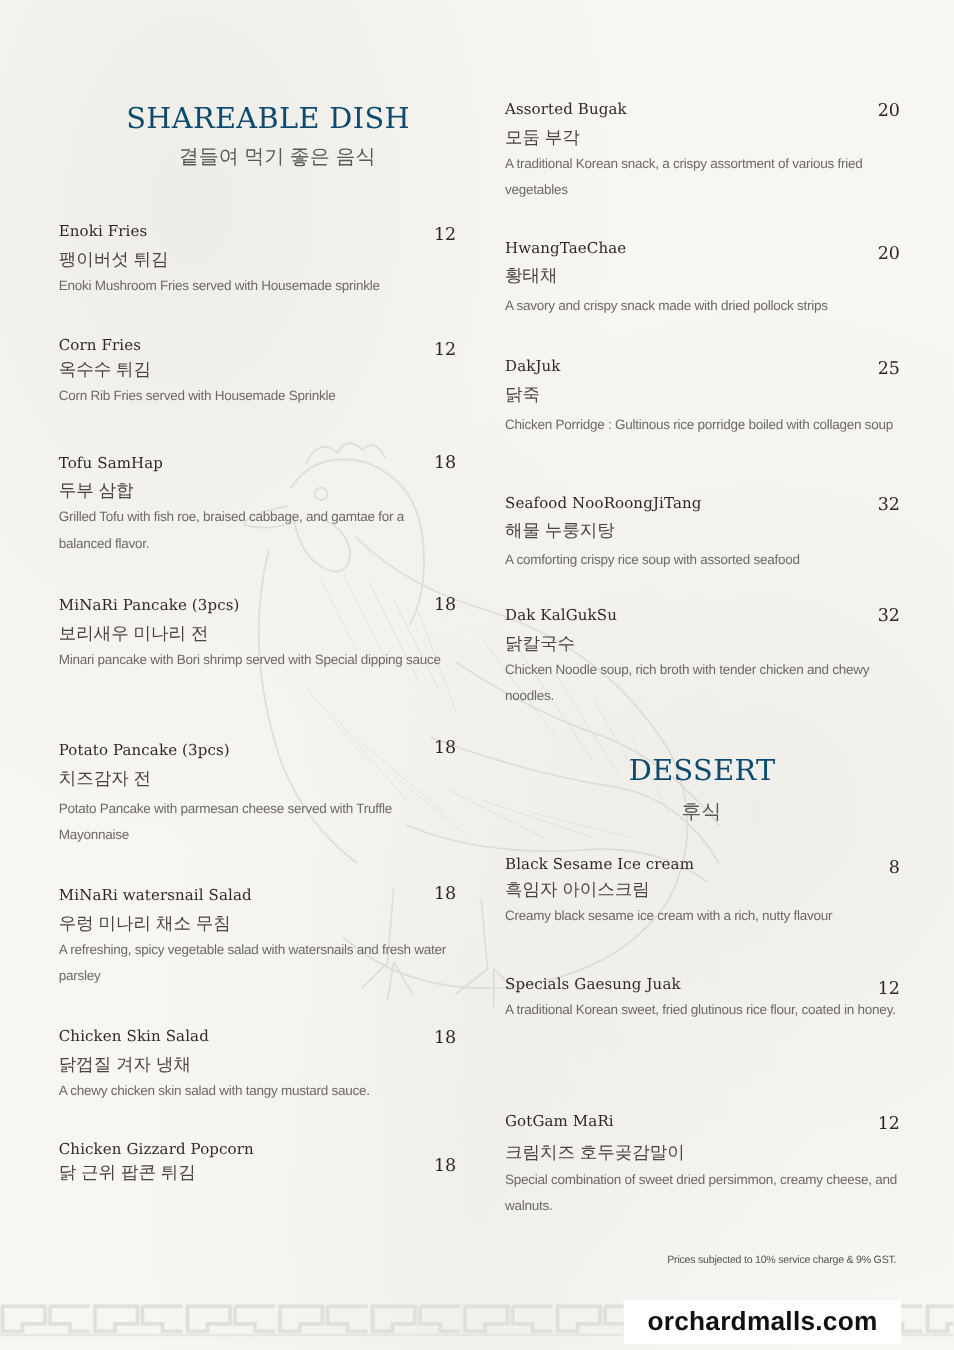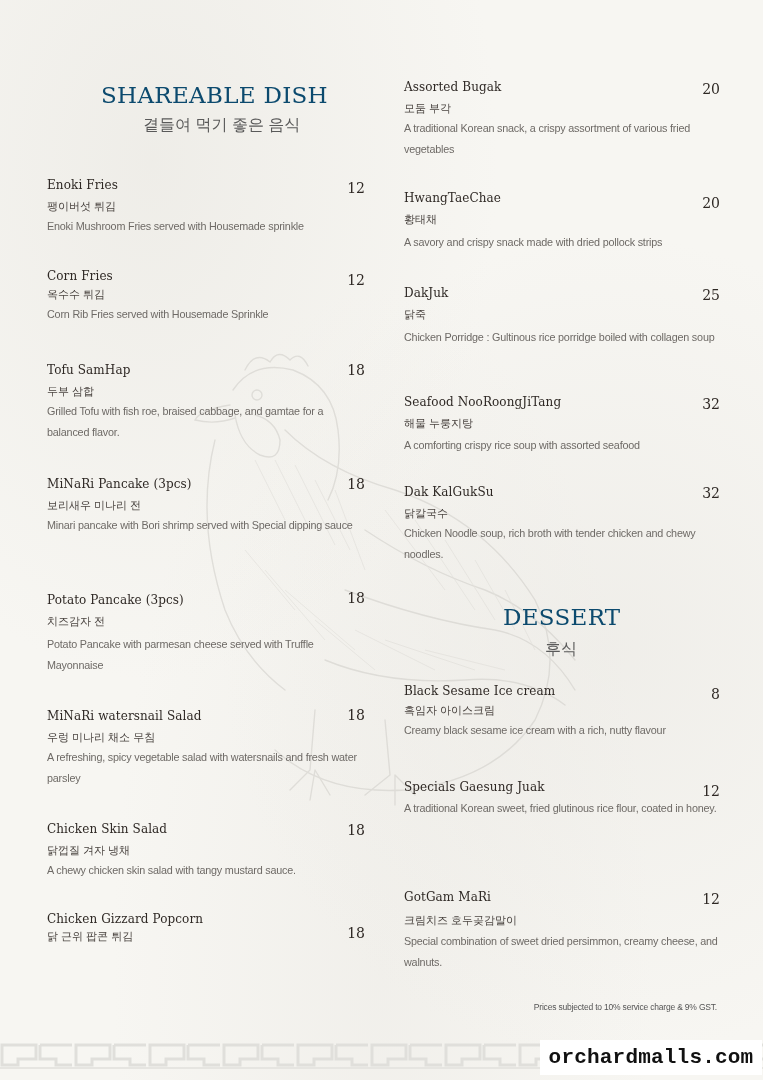--- a/index.html
+++ b/index.html
@@ -57,21 +57,21 @@
     letter-spacing: 0.1px;
   }
   .item-price {
     position: absolute;
     right: 0;
     font-family: "DejaVu Serif", serif;
     font-size: 14px;
     color: #2e2824;
   }
   .item-ko {
-    font-size: 11px;
+    font-size: 14px;
     color: #4a4440;
     margin-top: 7px;
     white-space: nowrap;
   }
   .item-desc {
     font-size: 10.8px;
     color: #6e6a66;
     line-height: 21px;
     margin-top: 2px;
     letter-spacing: -0.2px;
@@ -84,24 +84,24 @@
     letter-spacing: -0.2px;
   }
   .border-pattern {
     position: absolute;
     left: 0; top: 1041px;
     width: 763px; height: 30px;
     pointer-events: none;
   }
   .watermark-brand {
     position: absolute;
-    left: 540px; top: 1040px;
+    left: 499px; top: 1040px;
     width: 222px; height: 35px;
     background: #ffffff;
-    font-family: Liberation Mono, monospace;
+    font-family: Liberation Sans, sans-serif;
     font-weight: bold;
     font-size: 21px;
     color: #111;
     display: flex; align-items: center; justify-content: center;
     letter-spacing: 0.2px;
   }
 </style>
 </head>
 <body>
 

